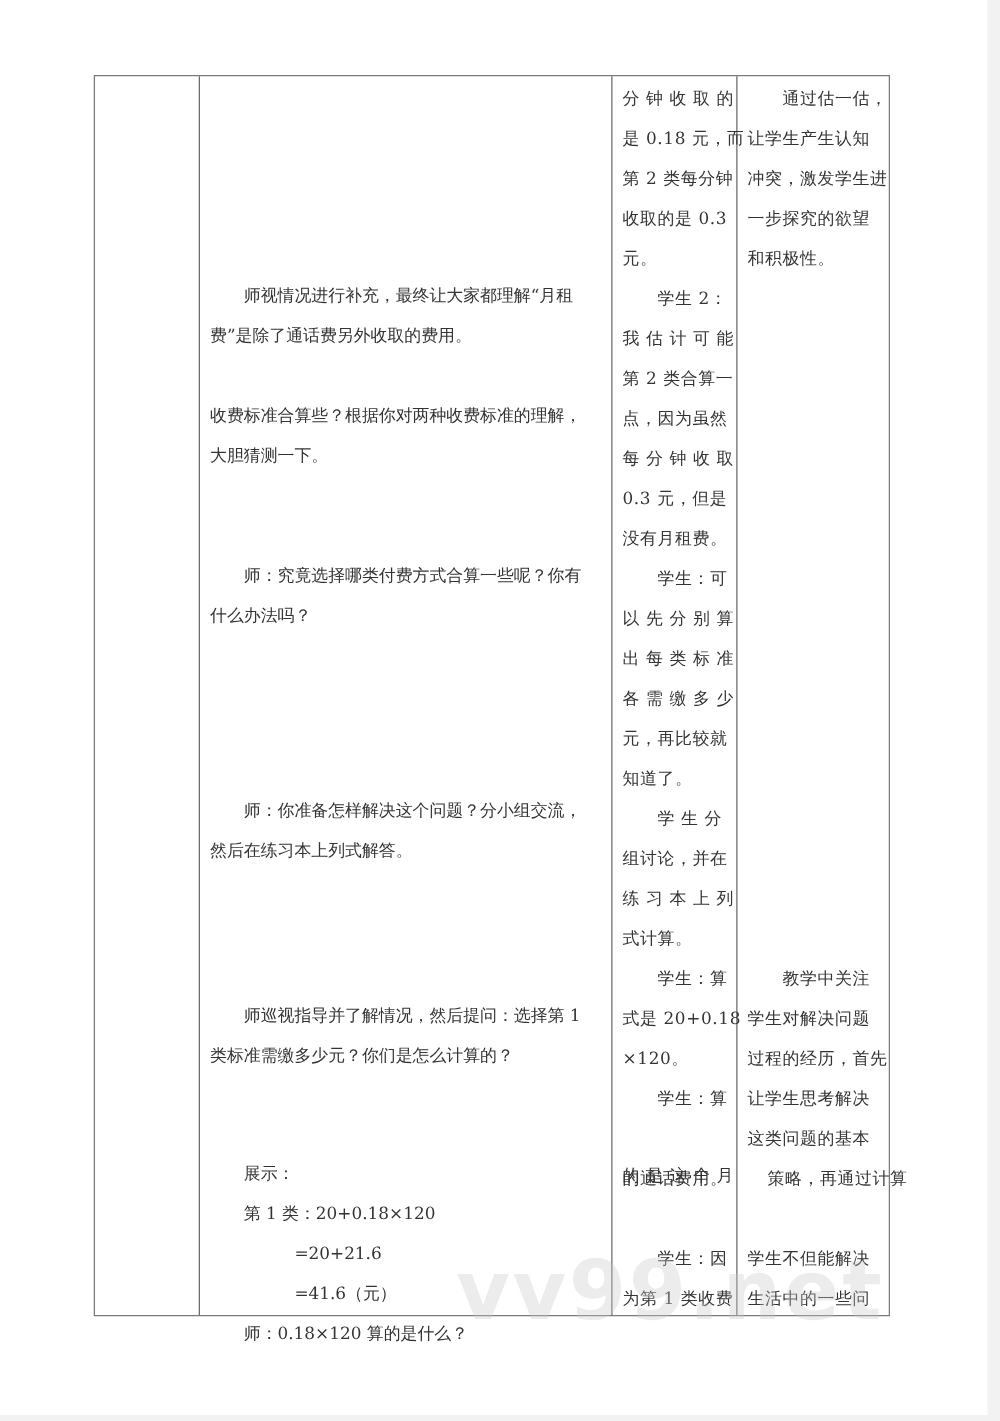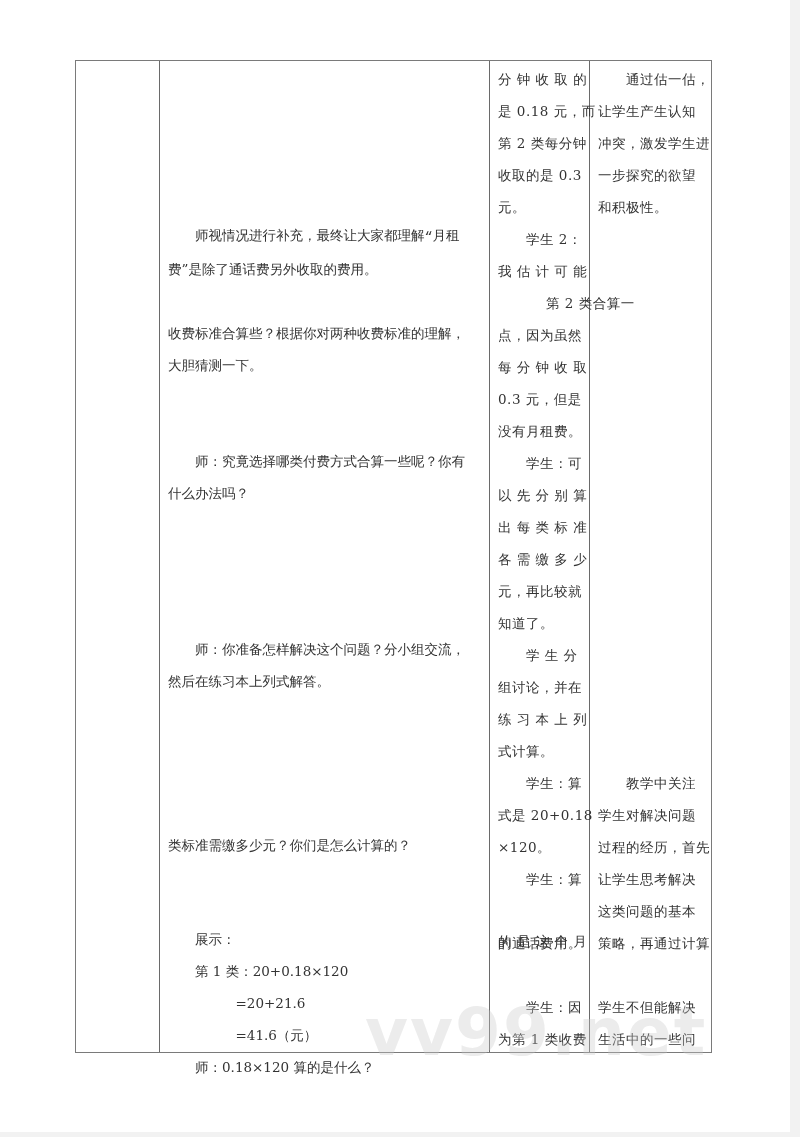--- a/index.html
+++ b/index.html
@@ -28,44 +28,45 @@
 <body>
 
 <div class="page">
   <div class="tbl">
     <div class="vline" style="left:83px"></div>
     <div class="vline" style="left:413px"></div>
     <div class="vline" style="left:513px"></div>
 
     <div class="cell col1" style="left:0;width:83px"></div>
     <div class="cell col2" id="col2" style="left:84px;width:329px">
-        <div class="txt" style="top: 160px; font-family: Liberation Mono, monospace;">　　师视情况进行补充，最终让大家都理解“月租</div>
+        <div class="txt" style="top: 160px;">　　师视情况进行补充，最终让大家都理解“月租</div>
         <div class="txt" style="top: 192px;">费”是除了通话费另外收取的费用。</div>
         <div class="txt" style="top: 256px;">收费标准合算些？根据你对两种收费标准的理解，</div>
         <div class="txt" style="top: 288px;">大胆猜测一下。</div>
         <div class="txt" style="top: 384px;">　　师：究竟选择哪类付费方式合算一些呢？你有</div>
         <div class="txt" style="top: 416px;">什么办法吗？</div>
         <div class="txt" style="top: 604px;">然后在练习本上列式解答。</div>
         <div class="txt" style="top: 572px;">　　师：你准备怎样解决这个问题？分小组交流，</div>
+        <div class="txt" style="top: 736px;">　　师巡视指导并了解情况，然后提问：选择第 1</div>
         <div class="txt" style="top: 768px;">类标准需缴多少元？你们是怎么计算的？</div>
         <div class="txt" style="top: 862px;">　　展示：</div>
         <div class="txt" style="top: 894px;">　　第 1 类：20+0.18×120</div>
         <div class="txt" style="top: 926px;">　　　　　=20+21.6</div>
         <div class="txt" style="top: 958px;">　　　　　=41.6（元）</div>
         <div class="txt" style="top: 990px;">　　师：0.18×120 算的是什么？</div>
       </div>
     <div class="cell col3" id="col3" style="left:414px;width:99px">
         <div class="txt" style="top: 2px;">分 钟 收 取 的</div>
         <div class="txt" style="top: 34px;">是 0.18 元，而</div>
         <div class="txt" style="top: 66px;">第 2 类每分钟</div>
         <div class="txt" style="top: 98px;">收取的是 0.3</div>
         <div class="txt" style="top: 130px;">元。</div>
         <div class="txt" style="top: 162px;">　　学生 2：</div>
         <div class="txt" style="top: 194px;">我 估 计 可 能</div>
-        <div class="txt" style="top: 226px; margin-left: 48px;">第 2 类合算一</div>
+        <div class="txt" style="top: 226px;">第 2 类合算一</div>
         <div class="txt" style="top: 258px;">点，因为虽然</div>
         <div class="txt" style="top: 290px;">每 分 钟 收 取</div>
         <div class="txt" style="top: 322px;">0.3 元，但是</div>
         <div class="txt" style="top: 354px;">没有月租费。</div>
         <div class="txt" style="top: 386px;">　　学生：可</div>
         <div class="txt" style="top: 418px;">以 先 分 别 算</div>
         <div class="txt" style="top: 450px;">出 每 类 标 准</div>
         <div class="txt" style="top: 482px;">各 需 缴 多 少</div>
         <div class="txt" style="top: 514px;">元，再比较就</div>
         <div class="txt" style="top: 546px;">知道了。</div>
@@ -86,19 +87,19 @@
         <div class="txt" style="top: 2px;">　　通过估一估，</div>
         <div class="txt" style="top: 34px;">让学生产生认知</div>
         <div class="txt" style="top: 66px;">冲突，激发学生进</div>
         <div class="txt" style="top: 98px;">一步探究的欲望</div>
         <div class="txt" style="top: 130px;">和积极性。</div>
         <div class="txt" style="top: 706px;">　　教学中关注</div>
         <div class="txt" style="top: 738px;">学生对解决问题</div>
         <div class="txt" style="top: 770px;">过程的经历，首先</div>
         <div class="txt" style="top: 802px;">让学生思考解决</div>
         <div class="txt" style="top: 834px;">这类问题的基本</div>
-        <div class="txt" style="top: 866px;">策略，再通过计算</div>
+        <div class="txt" style="top: 866px; margin-left: 16px;">策略，再通过计算</div>
         <div class="txt" style="top: 930px;">学生不但能解决</div>
         <div class="txt" style="top: 962px;">生活中的一些问</div>
       </div>
   </div>
   <div class="watermark">vv99.net</div>
 </div>
 
 </body></html>

